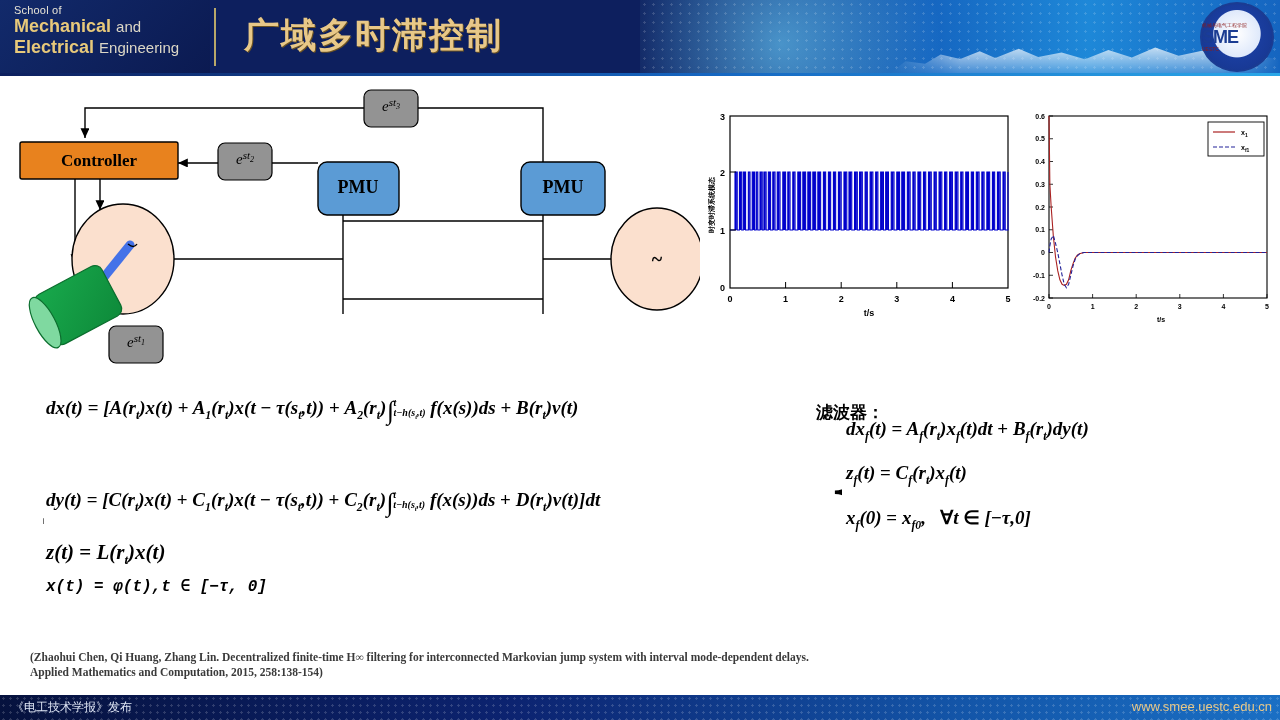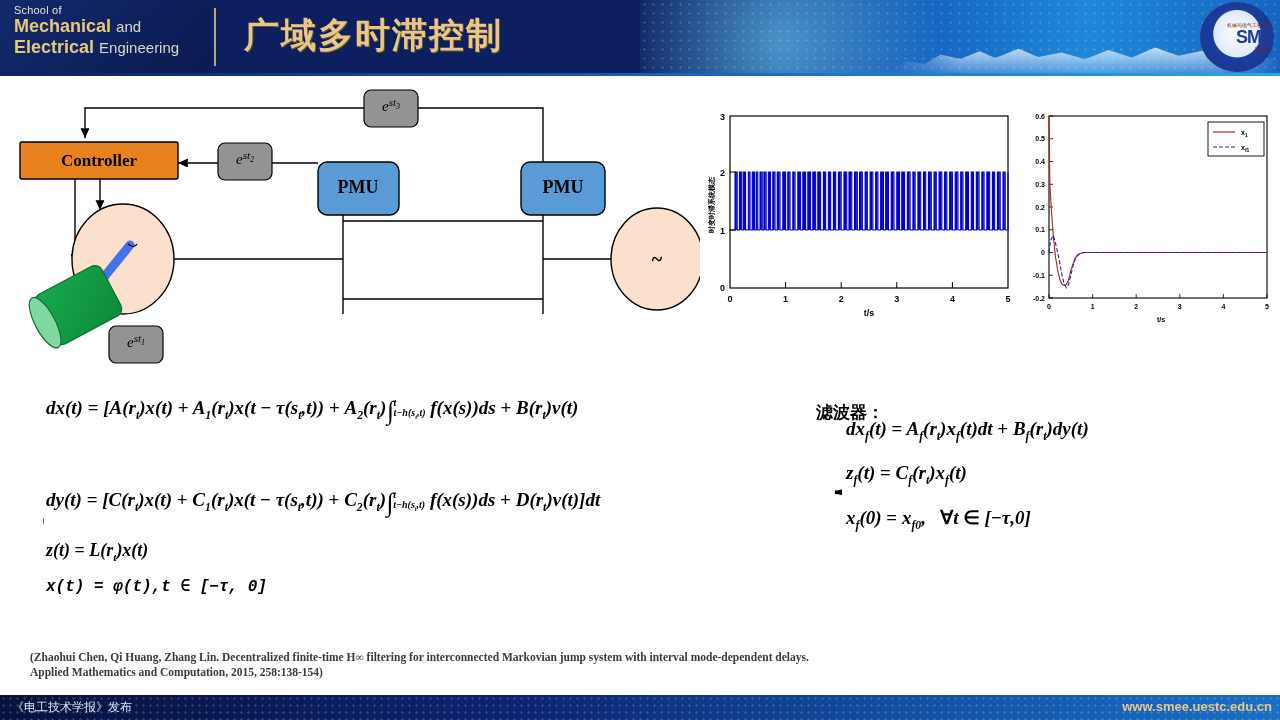--- a/index.html
+++ b/index.html
@@ -49,21 +49,21 @@
     position:absolute;left:250px;top:42px;width:390px;height:31px;
     background:linear-gradient(180deg,rgba(255,255,255,.85),rgba(200,230,255,.25));
     -webkit-mask-image:linear-gradient(90deg,transparent,#000 18%,#000 85%,transparent);
     mask-image:linear-gradient(90deg,transparent,#000 18%,#000 85%,transparent);
     clip-path:polygon(0 100%,4% 62%,9% 70%,13% 40%,18% 55%,23% 30%,27% 52%,33% 22%,38% 48%,44% 34%,50% 56%,56% 26%,62% 50%,68% 18%,74% 44%,80% 28%,86% 52%,92% 36%,100% 58%,100% 100%);
   }
   .hdr-logo{
     position:absolute;right:6px;top:2px;width:74px;height:70px;border-radius:50%;
     background:radial-gradient(circle at 50% 45%, #ffffff 0%, #dfe9fb 46%, #1a3d9e 48%, #16348a 100%);
     border:2px solid #1b3c92;box-sizing:border-box;
-    display:flex;flex-direction:column;align-items:flex-end;justify-content:center;
+    display:flex;flex-direction:column;align-items:flex-start;justify-content:center;
   }
   .logo-cn{font-family:"DejaVu Sans",sans-serif;font-size:5px;color:#8a1b1b;line-height:6px;}
   .logo-sme{font-family:"Liberation Sans",sans-serif;font-weight:bold;font-size:18px;color:#1b3c92;line-height:18px;letter-spacing:-1px;}
   .logo-sub{font-family:"Liberation Sans",sans-serif;font-size:5px;color:#8a1b1b;}
   .hdr-underline{
     position:absolute;left:0;top:73px;width:1280px;height:3px;
     background:linear-gradient(90deg,#0d1f5e,#1565c0 55%,#2aa7e8);
   }
   
   .footer{
@@ -74,21 +74,21 @@
     position:absolute;left:0;top:0;width:1280px;height:25px;
     background-image:radial-gradient(rgba(255,255,255,.16) 1px, transparent 1.2px);
     background-size:7px 7px;
   }
   .footer-left{
     position:absolute;left:12px;top:4px;
     font-family:"DejaVu Sans",sans-serif;font-size:12px;color:#dfe6f5;
   }
   .footer-right{
     position:absolute;right:8px;top:4px;
-    font-family:"Liberation Sans",sans-serif;font-weight:bold;font-size:13px;color:#e8c888;
+    font-family:"Liberation Sans",sans-serif;font-weight:normal;font-size:13px;color:#e8c888;
   }
   
   .diagram{position:absolute;left:0;top:78px;width:700px;height:296px;}
   .diagram svg{position:absolute;left:0;top:0;}
   .node-label{
     font-family:"Liberation Serif",serif;font-weight:bold;
     fill:#000;text-anchor:middle;dominant-baseline:middle;
   }
   .exp-label{
     font-family:"Liberation Serif",serif;font-style:italic;
@@ -106,21 +106,21 @@
   .eqmain{position:absolute;left:22px;top:392px;width:780px;height:232px;}
   .brace-l{
     position:absolute;left:0;top:0;width:22px;height:232px;
     font-family:"Liberation Serif",serif;font-size:236px;line-height:232px;
     color:#000;overflow:hidden;
   }
   .eqrow{position:absolute;font-family:"Liberation Serif",serif;font-weight:bold;font-style:italic;color:#000;white-space:nowrap;}
   .eq-r1{left:24px;top:4px;font-size:19px;}
   .eq-r2{left:92px;top:50px;font-size:19px;}
   .eq-r3{left:24px;top:96px;font-size:19px;}
-  .eq-r4{left:24px;top:148px;font-size:18px;}
+  .eq-r4{left:24px;top:148px;font-size:21px;}
   .eq-r5{left:24px;top:184px;font-size:16px;font-family:Liberation Mono, monospace;}
   .eqfilt{position:absolute;left:816px;top:392px;width:450px;height:180px;}
   .filt-title{
     position:absolute;left:0;top:0;
     font-family:"DejaVu Sans",sans-serif;font-weight:bold;font-size:17px;color:#000;margin-top:9px;
   }
   .brace-f{
     position:absolute;left:6px;top:24px;width:20px;height:136px;
     font-family:"Liberation Serif",serif;font-size:142px;line-height:136px;color:#000;overflow:hidden;
   }

